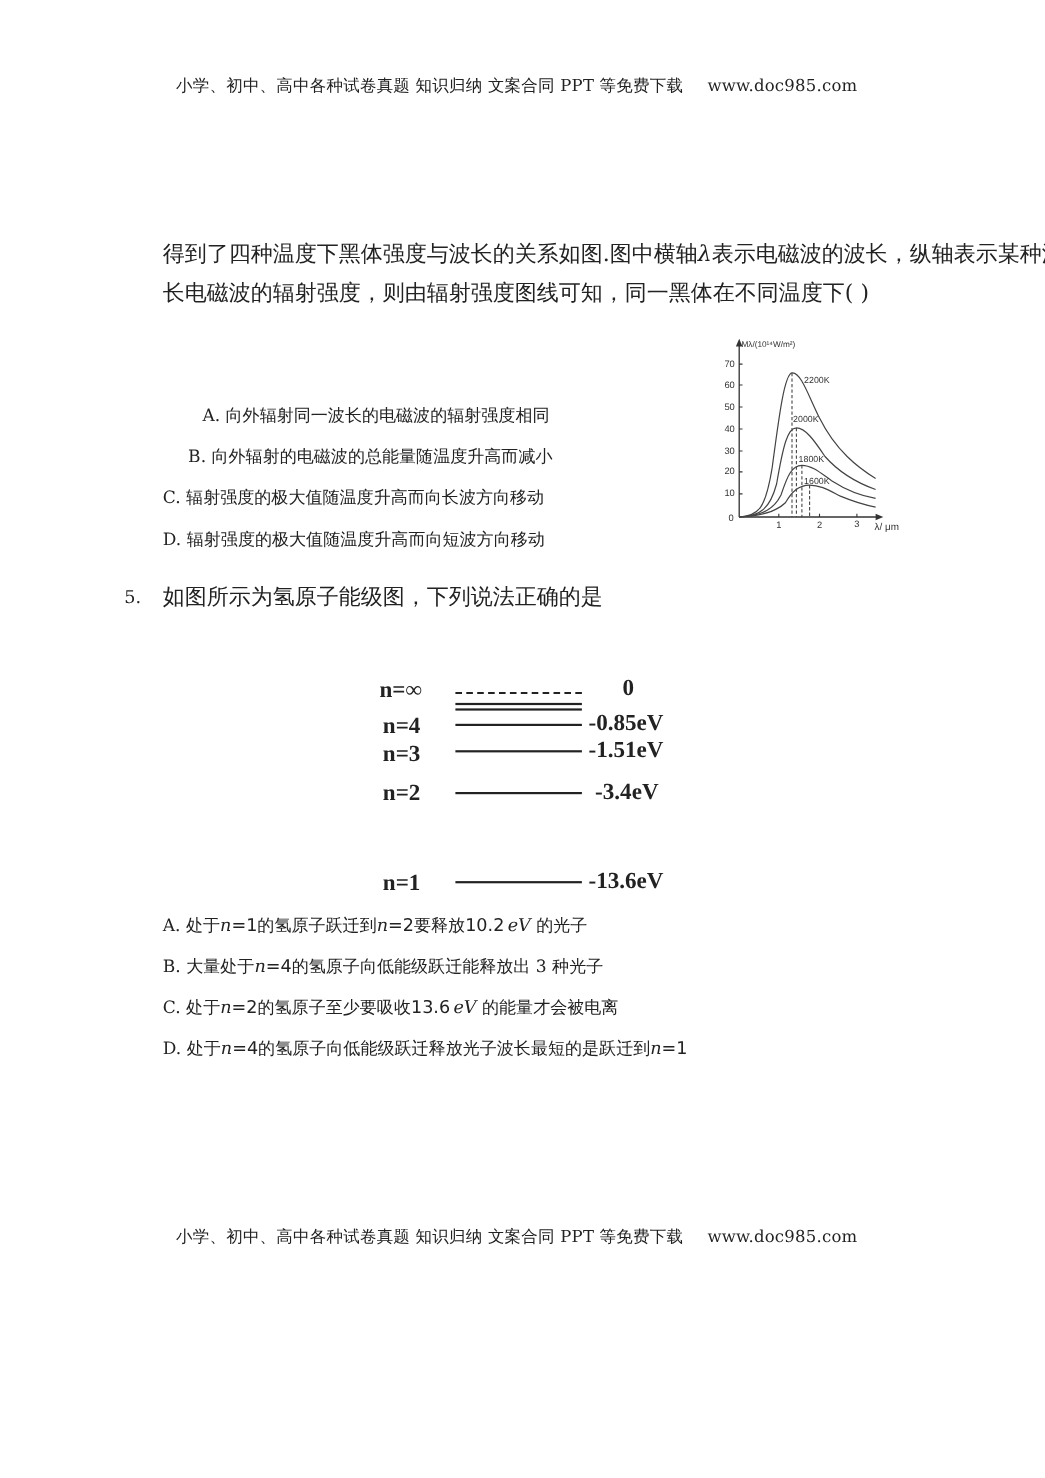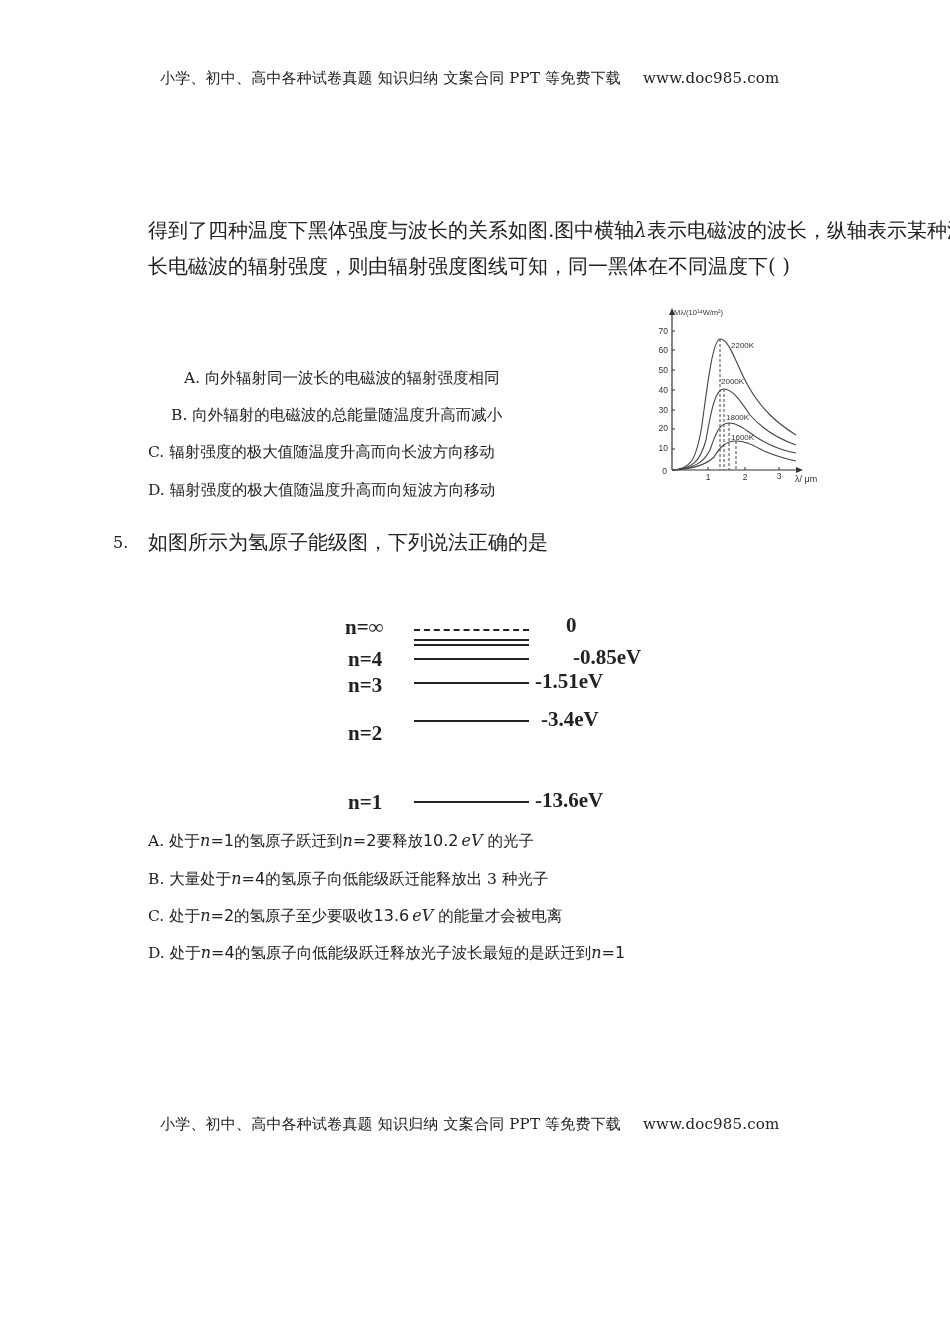--- a/index.html
+++ b/index.html
@@ -113,27 +113,27 @@
 
 <div class="abs" style="left:330px; top:605px; width:300px; height:215px;">
   <div class="abs lvl-label" style="left:15px; top:10px;">n=∞</div>
   <div class="abs lvl-val" style="left:236px; top:8px;">0</div>
   <div class="lvl-dash" style="left:84px; top:24px; width:115px;"></div>
   <div class="lvl-line" style="left:84px; top:34px; width:115px;"></div>
   <div class="lvl-line" style="left:84px; top:39px; width:115px;"></div>
 
   <div class="abs lvl-label" style="left:18px; top:42px;">n=4</div>
   <div class="lvl-line" style="left:84px; top:53px; width:115px;"></div>
-  <div class="abs lvl-val" style="left:205px; top:40px;margin-left:38px;">-0.85eV</div>
+  <div class="abs lvl-val" style="left:205px; top:40px;">-0.85eV</div>
 
   <div class="abs lvl-label" style="left:18px; top:68px;">n=3</div>
   <div class="lvl-line" style="left:84px; top:77px; width:115px;"></div>
   <div class="abs lvl-val" style="left:205px; top:64px;">-1.51eV</div>
 
-  <div class="abs lvl-label" style="left:18px; top:116px;">n=2</div>
+  <div class="abs lvl-label" style="left:18px; top:103px;">n=2</div>
   <div class="lvl-line" style="left:84px; top:115px; width:115px;"></div>
   <div class="abs lvl-val" style="left:211px; top:102px;">-3.4eV</div>
 
   <div class="abs lvl-label" style="left:18px; top:185px;">n=1</div>
   <div class="lvl-line" style="left:84px; top:196px; width:115px;"></div>
   <div class="abs lvl-val" style="left:205px; top:183px;">-13.6eV</div>
 </div>
 
 <div class="abs opt" style="left:148px; top:831px;">
   <span>A.</span>

